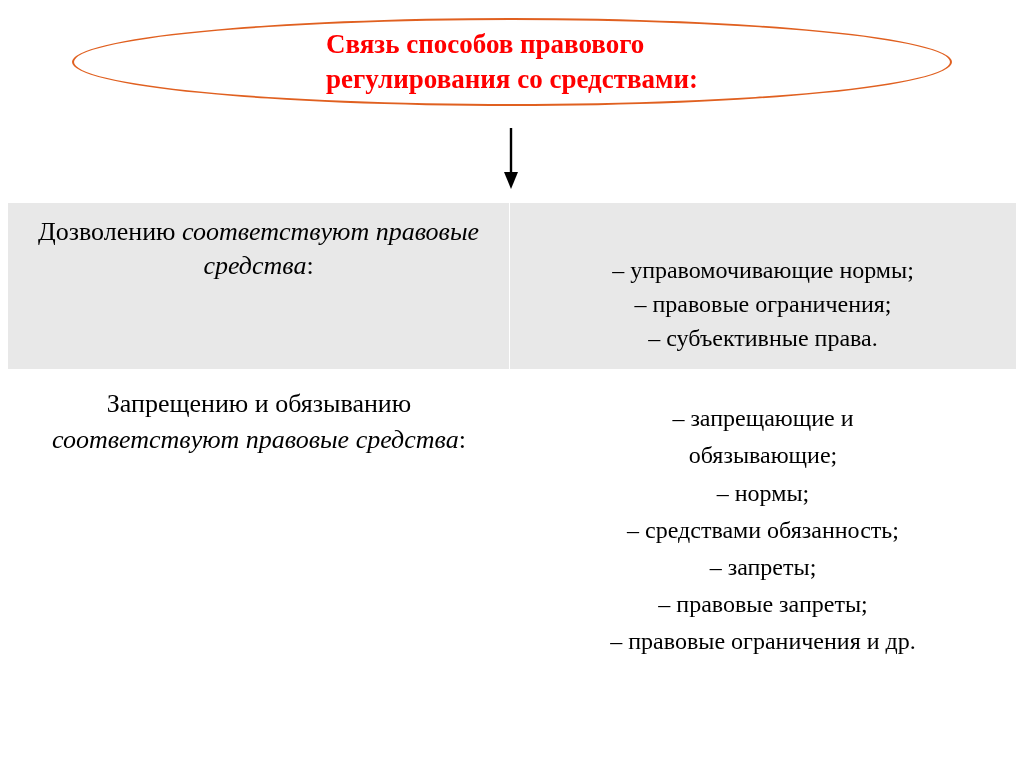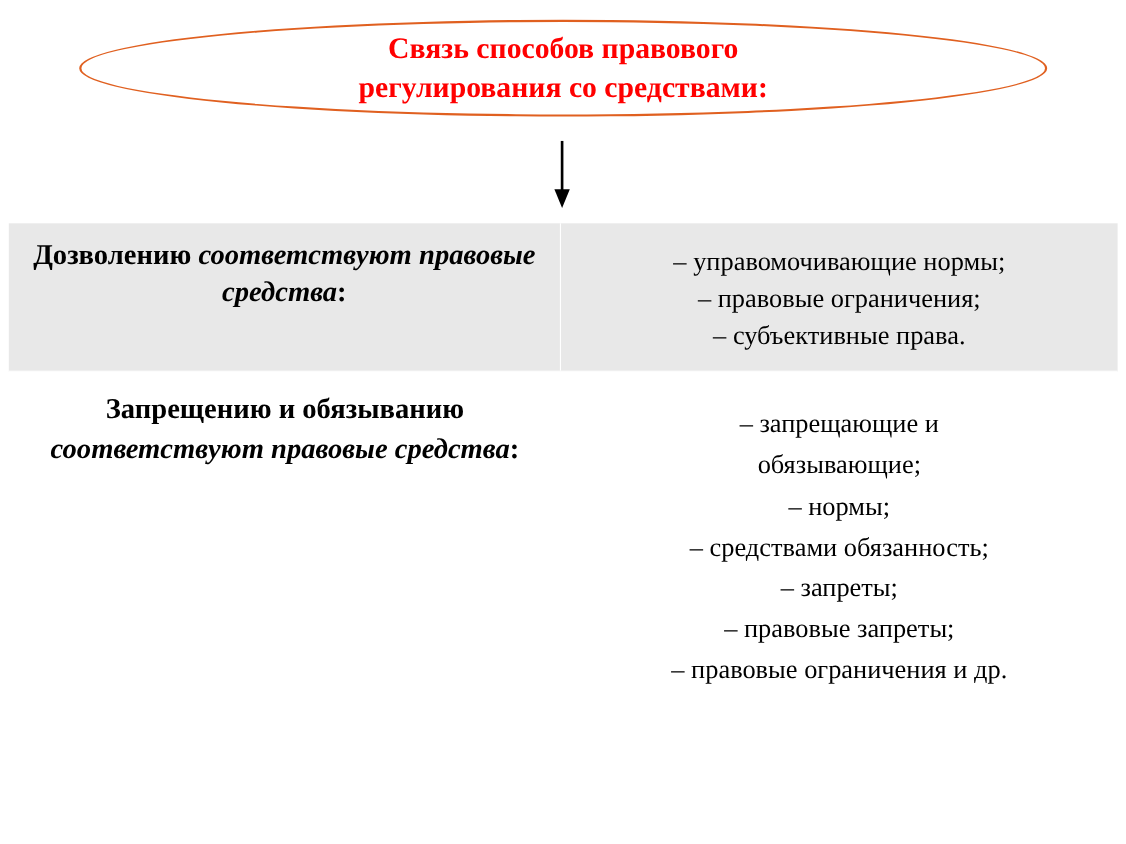--- a/index.html
+++ b/index.html
@@ -32,21 +32,21 @@
     display: flex;
     align-items: center;
     justify-content: center;
   }
   .title-text {
     color: #FF0000;
     font-family: "Liberation Serif", serif;
     font-weight: bold;
     font-size: 27px;
     line-height: 1.28;
-    text-align: center;
+    text-align: left;
     white-space: pre-line;
     letter-spacing: 0px;
   }
 
   
   .arrow {
     position: absolute;
     left: 496px;
     top: 128px;
     width: 30px;
@@ -82,21 +82,21 @@
     box-sizing: border-box;
     padding: 12px 14px 14px 14px;
     text-align: center;
   }
   .row-1 .cell-left { border-right: 1px solid #ffffff; }
   .row-1 { border-bottom: 1px solid #ffffff; }
 
   .lead {
     font-family: "Liberation Serif", serif;
     font-size: 26px;
-    font-weight: bold;
+    font-weight: normal;
     color: #000000;
     line-height: 1.30;
     margin: 0;
   }
   .lead .ital {
     font-style: italic;
   }
   .lead .reg {
     font-style: normal;
   }
@@ -105,21 +105,21 @@
     font-size: 24px;
     color: #000000;
     line-height: 1.42;
     margin: 0;
   }
   .items .li {
     display: block;
     white-space: nowrap;
   }
   .row-1 .cell-left .lead { font-size: 26px; }
-  .row-1 .cell-right { padding-top: 18px; }
+  .row-1 .cell-right { padding-top: 18px; margin-top: 32px; }
   .row-2 .cell-left { padding-top: 16px; }
   .row-2 .cell-right { padding-top: 30px; }
   .row-2 .cell-right .items { line-height: 1.55; }
   .row-2 .cell-left .lead { line-height: 1.36; }
 </style>
 </head>
 <body>
 
 <div class="slide">
 

